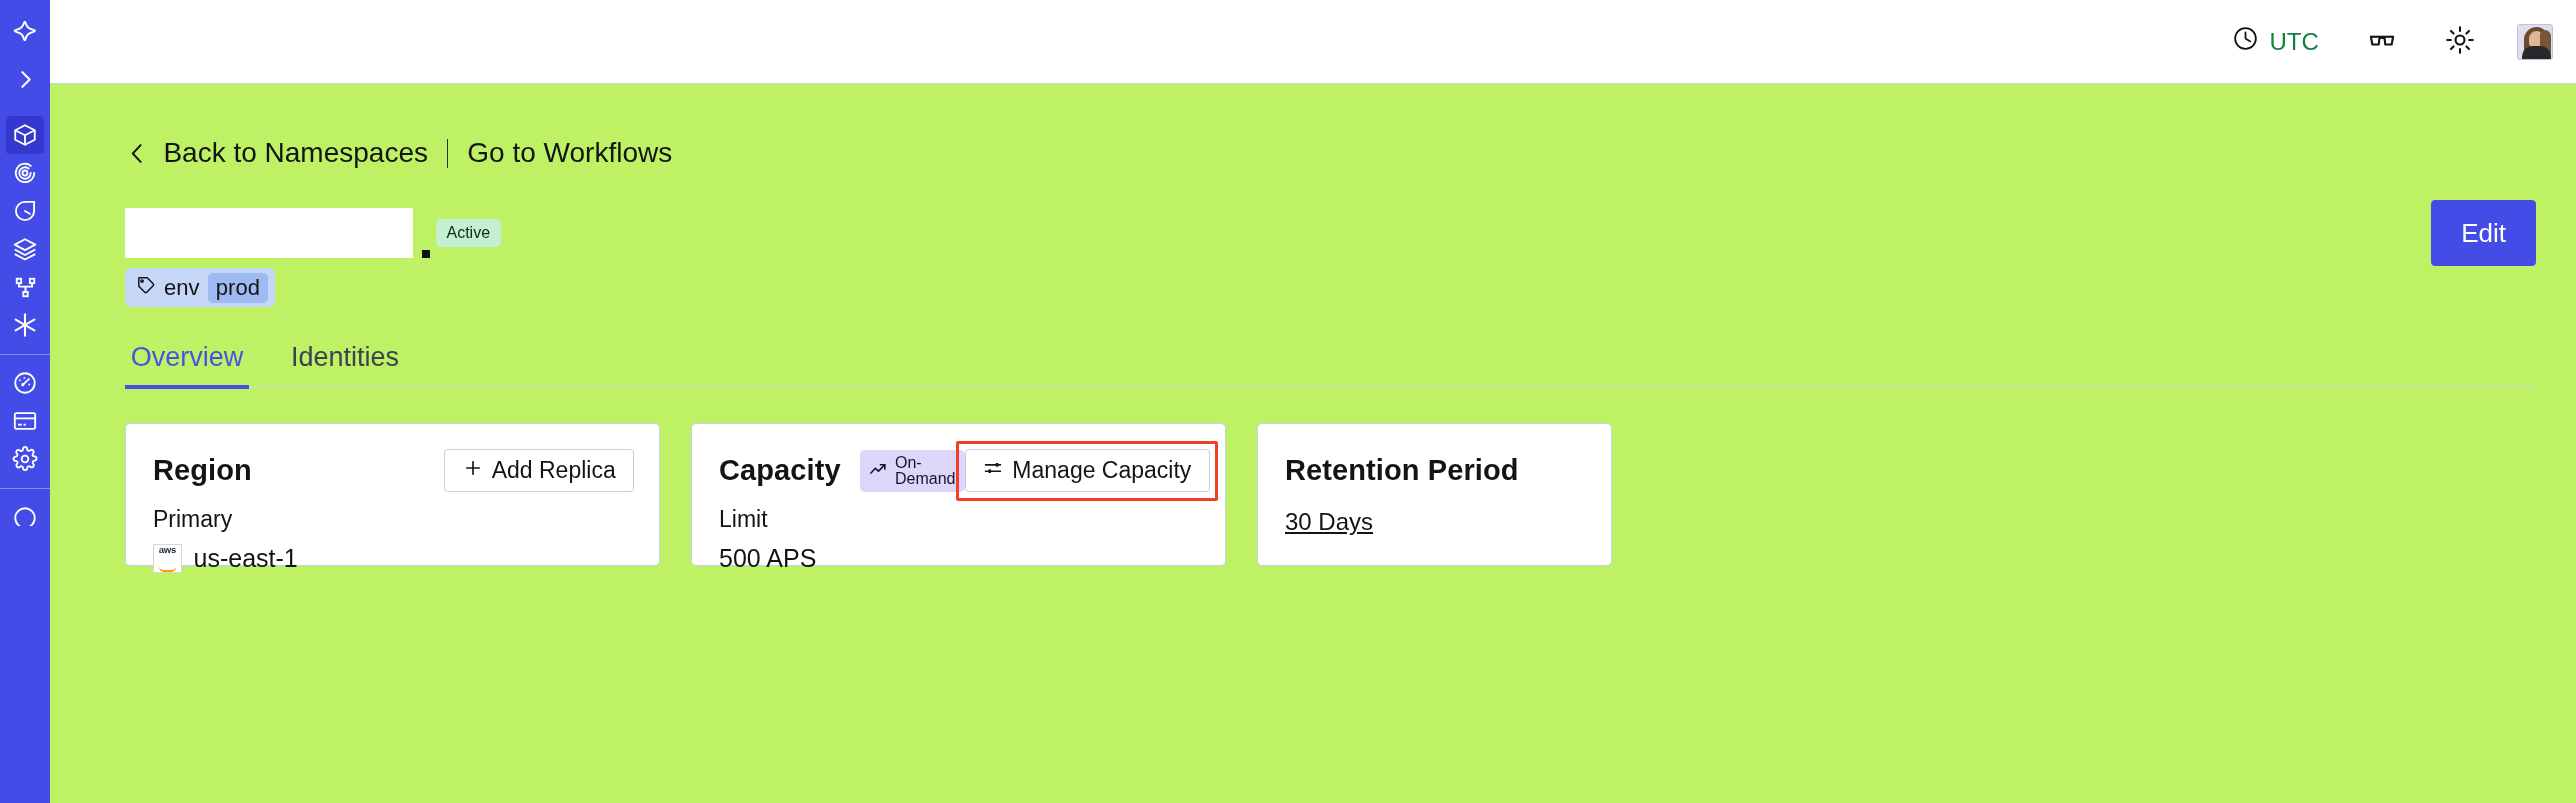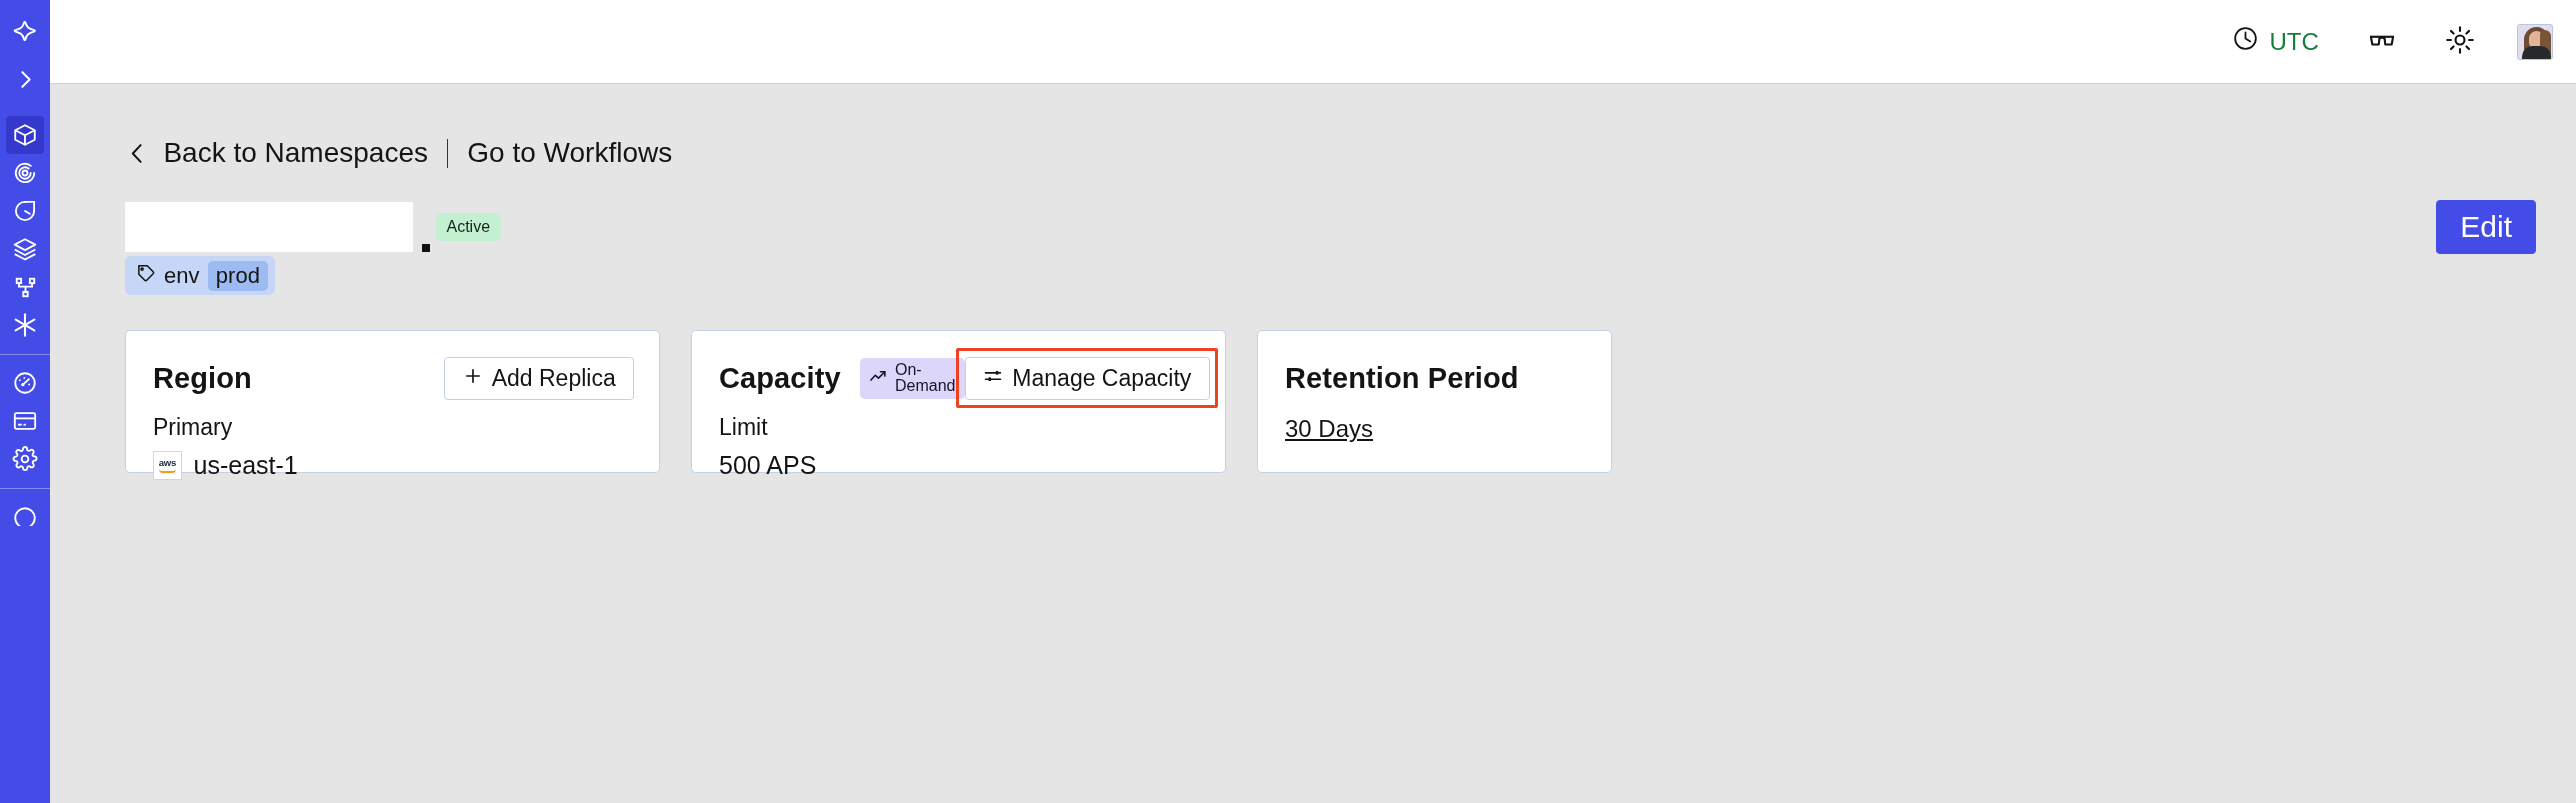--- a/index.html
+++ b/index.html
@@ -116,21 +116,21 @@
     background: #27282c; border-radius: 10.5px 10.5px 0 0;
   }
   .av-hair2 {
     position: absolute; left: 22px; top: 5.8px; width: 10.5px; height: 29px;
     background: #7a5437; border-radius: 5.8px 7.7px 3.8px 5.8px;
   }
 
   
   .content {
     flex: 1 1 auto;
-    background: #e5e5e5;
+    background: #bef264;
     padding: 0 40px 0 75px;
     overflow: hidden;
   }
 
   .breadcrumb {
     display: flex; align-items: center;
     gap: 13.4px;
     margin-top: 53px;
     font-size: 28px;
     color: #141414;
@@ -184,23 +184,23 @@
     border: 1px solid #c0cfe5;
     color: #141414;
     font-size: 26px;
     height: 54px;
     padding: 0 25px;
   }
   .btn-primary {
     background: #444ce7;
     border: 1px solid #444ce7;
     color: #fff;
-    font-size: 30px;
-    height: 54px;
-    padding: 0 23px;
+    font-size: 26px;
+    height: 66px;
+    padding: 0 29px;
   }
 
   
   .tags-row { margin-top: 2px; display: flex; }
   .tag-chip {
     display: inline-flex; align-items: center;
     background: #c5d6f7;
     border-radius: 5.8px;
     padding: 4.8px 7.7px 4.8px 10.5px;
     gap: 8.6px;
@@ -311,21 +311,21 @@
     color: #141414;
     margin-top: auto;
     padding-bottom: 1.9px;
     text-decoration: underline;
   }
   .aws-logo {
     width: 29px; height: 29px;
     border: 1px solid #d6d6d6;
     background: #fff;
     display: inline-flex;
-    align-items: center; justify-content: center;
+    align-items: center; justify-content: space-between;
     flex-direction: column;
     line-height: 1;
     flex: 0 0 auto;
   }
   .aws-txt {
     font-size: 9.6px; font-weight: bold; color: #232f3e;
     letter-spacing: -0.2px;
   }
   .aws-smile {
     width: 16.3px; height: 4.8px;
@@ -538,20 +538,24 @@
             <svg width="20" height="20" viewBox="0 0 24 24" fill="none" stroke="#141414" stroke-width="1.8" stroke-linejoin="round">
               <path d="M20.6 12.9 12.9 20.6a1.7 1.7 0 0 1-2.4 0l-7.1-7.1V3.4h10.1l7.1 7.1a1.7 1.7 0 0 1 0 2.4Z"></path>
               <circle cx="7.3" cy="7.3" r="1.35"></circle>
             </svg>
           </span>
           <span class="tag-key">env</span>
           <span class="tag-val">prod</span>
         </div>
       </div>
 
+      <div class="tabs">
+        <div class="tab active">Overview</div>
+        <div class="tab">Identities</div>
+      </div>
 
       <div class="cards">
 
         <section class="card card-region">
           <div class="card-head">
             <span class="card-title">Region</span>
             <div class="card-head-action">
               <button class="btn btn-card">
                 <span>
                   <svg width="20" height="20" viewBox="0 0 24 24" fill="none" stroke="#141414" stroke-width="2" stroke-linecap="round">

